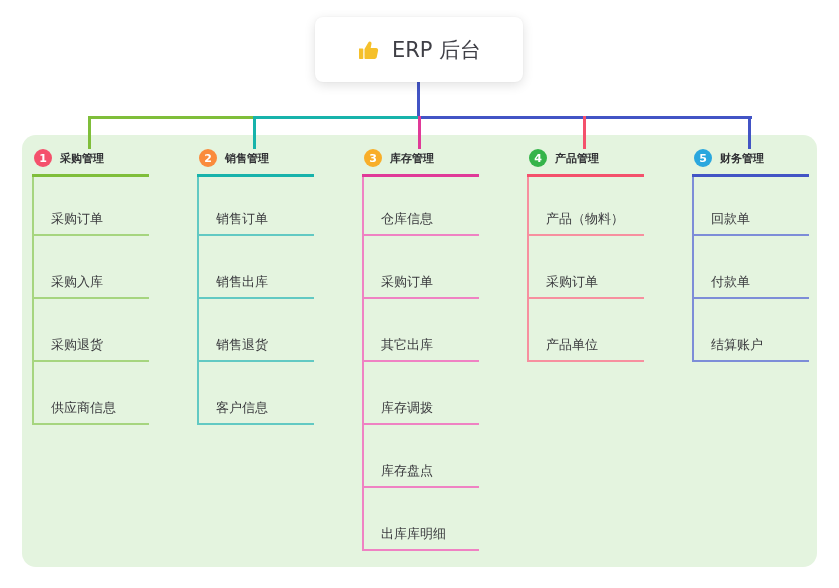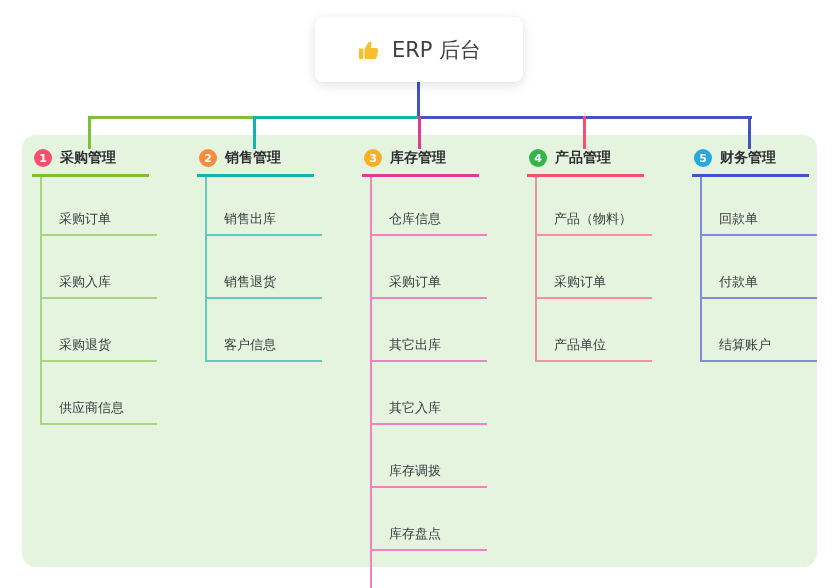--- a/index.html
+++ b/index.html
@@ -11,22 +11,22 @@
          border-radius:8px;box-shadow:0 3px 12px rgba(0,0,0,.12),0 0 2px rgba(0,0,0,.05);
          display:flex;align-items:center;justify-content:center;gap:11px;
          font-size:21px;font-weight:500;color:#3f3f46;z-index:3;cursor:default;}
   .root-node svg{display:block;}
   .line{position:absolute;z-index:1;}
   .branch{position:absolute;top:144px;width:160px;z-index:2;}
   .branch-header{display:flex;align-items:center;gap:8px;width:115px;
          padding:5px 0 7px 2px;border-bottom:3px solid;}
   .badge{width:18px;height:18px;border-radius:50%;color:#fff;font-size:11px;font-weight:bold;
          display:flex;align-items:center;justify-content:center;flex:none;line-height:1;}
-  .branch-label{font-size:14px;font-weight:600;color:#2f2f33;white-space:nowrap;}
-  .children{list-style:none;margin:0 0 0 8px;padding:0;border-left:2px solid;}
+  .branch-label{font-size:11px;font-weight:600;color:#2f2f33;white-space:nowrap;}
+  .children{list-style:none;margin:0 0 0 0;padding:0;border-left:2px solid;}
   .child{height:55px;display:flex;align-items:flex-end;border-bottom:2px solid;
          width:max-content;min-width:84px;padding:0 14px 6px 17px;box-sizing:content-box;
          font-size:13px;color:#3a3a3e;white-space:nowrap;}
   .child:first-child{height:51px;}
 </style>
 </head>
 <body>
 
 <div class="canvas">
   <div class="panel" id="panel" style="background: rgb(228, 244, 223);"></div>
@@ -63,35 +63,35 @@
           <li class="child" style="border-bottom-color: rgb(166, 213, 127);">采购退货</li>
           <li class="child" style="border-bottom-color: rgb(166, 213, 127);">供应商信息</li>
         </ul>
       </div>
       <div class="branch" style="left: 197px;">
         <div class="branch-header" style="border-bottom-color: rgb(23, 179, 171);">
           <span class="badge" style="background: rgb(250, 139, 60);">2</span>
           <span class="branch-label">销售管理</span>
         </div>
         <ul class="children" style="border-left-color: rgb(98, 201, 195);">
+          <li class="child" style="border-bottom-color: rgb(98, 201, 195);">销售订单</li>
           <li class="child" style="border-bottom-color: rgb(98, 201, 195);">销售出库</li>
           <li class="child" style="border-bottom-color: rgb(98, 201, 195); text-align: center;">销售退货</li>
           <li class="child" style="border-bottom-color: rgb(98, 201, 195);">客户信息</li>
         </ul>
       </div>
       <div class="branch" style="left: 362px;">
         <div class="branch-header" style="border-bottom-color: rgb(224, 58, 152);">
           <span class="badge" style="background: rgb(248, 174, 41);">3</span>
           <span class="branch-label">库存管理</span>
         </div>
         <ul class="children" style="border-left-color: rgb(239, 130, 195);">
           <li class="child" style="border-bottom-color: rgb(239, 130, 195);">仓库信息</li>
           <li class="child" style="border-bottom-color: rgb(239, 130, 195);">采购订单</li>
           <li class="child" style="border-bottom-color: rgb(239, 130, 195);">其它出库</li>
-          <li class="child" style="border-bottom-color: rgb(239, 130, 195);">其它入库</li>
           <li class="child" style="border-bottom-color: rgb(239, 130, 195);">库存调拨</li>
           <li class="child" style="border-bottom-color: rgb(239, 130, 195);">库存盘点</li>
           <li class="child" style="border-bottom-color: rgb(239, 130, 195);">出库库明细</li>
         </ul>
       </div>
       <div class="branch" style="left: 527px;">
         <div class="branch-header" style="border-bottom-color: rgb(244, 81, 108);">
           <span class="badge" style="background: rgb(53, 180, 74);">4</span>
           <span class="branch-label">产品管理</span>
         </div>

